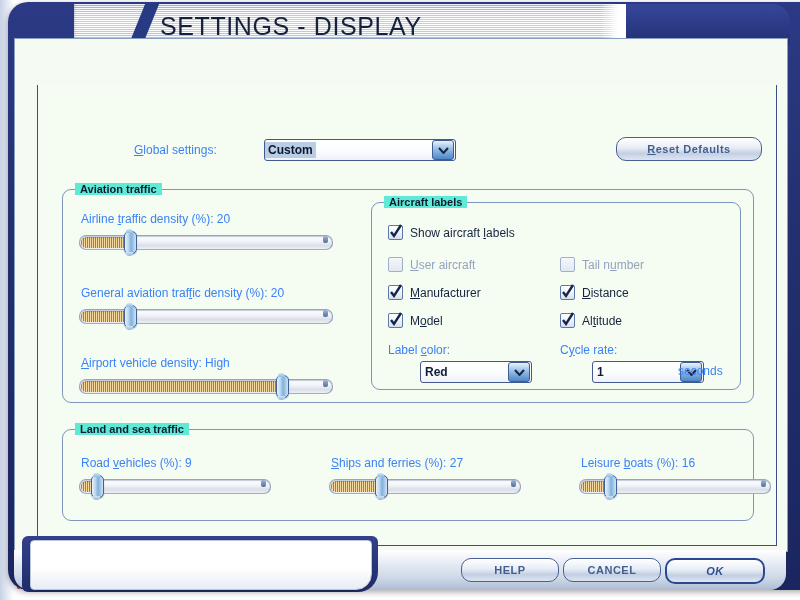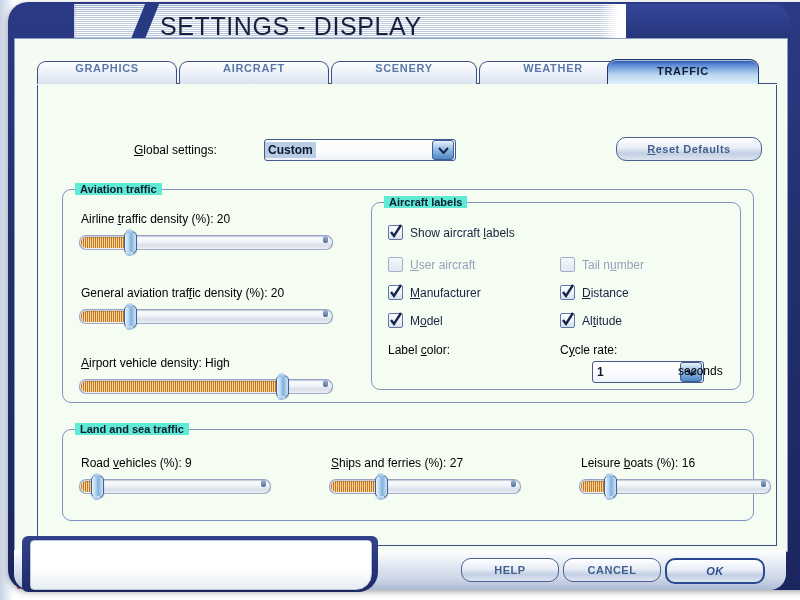--- a/index.html
+++ b/index.html
@@ -86,21 +86,21 @@
     position:absolute;left:0;top:22px;width:740px;height:1px;background:#3a4f86;
   }
 
   
   .panel{
     position:absolute;left:22px;top:46px;width:738px;height:460px;
     background:#f5fcf2;border:1px solid #3a4f86;border-top:none;
   }
 
   
-  .lbl{font:12px "Liberation Sans",sans-serif;color:#000000;white-space:nowrap;}
+  .lbl{font:12px "Liberation Sans",sans-serif;color:#3b82f6;white-space:nowrap;}
   .ul{text-decoration:underline;}
 
   .combo{
     position:absolute;height:20px;
     background:linear-gradient(180deg,#ffffff 0%,#fbfcfe 55%,#eef2f8 100%);
     border:1px solid #44598e;border-radius:3px;
     display:flex;align-items:center;cursor:pointer;margin-left:32px;
   }
   .combo .val{
     flex:1;padding-left:4px;font:bold 12px "Liberation Sans",sans-serif;
@@ -210,28 +210,20 @@
   <div class="frame">
 
     <div class="title-right"></div>
     <div class="titlebar">
       <div class="title-skew"></div>
       <div class="title-text">SETTINGS - DISPLAY</div>
     </div>
 
     <div class="frame-inner">
 
-      <div class="tabstrip">
-        <div class="tab-underline"></div>
-        <div class="tab" style="left:0px;width:138px;"><span>GRAPHICS</span></div>
-        <div class="tab" style="left:142px;width:148px;"><span>AIRCRAFT</span></div>
-        <div class="tab" style="left:294px;width:144px;"><span>SCENERY</span></div>
-        <div class="tab" style="left:442px;width:146px;"><span>WEATHER</span></div>
-        <div class="tab active" style="left:570px;width:150px;"><span>TRAFFIC</span></div>
-      </div>
 
       <div class="panel">
 
         <div class="lbl" style="position:absolute;left:96px;top:58px;">
           <span class="ul">G</span><span>lobal settings:</span>
         </div>
         <div class="combo" style="left:194px;top:54px;width:190px;">
           <span class="val sel" style="padding:1px 3px;">Custom</span>
           <span style="flex:1"></span>
           <span class="arrow">
@@ -345,20 +337,28 @@
                   </svg>
               </span>
               <span class="ctext">
                 <span>Al</span><span class="ul">t</span><span>itude</span>
               </span>
             </div>
 
             <div class="lbl" style="position:absolute;left:16px;top:140px;">
               <span>Label </span><span class="ul">c</span><span>olor:</span>
             </div>
+            <div class="combo" style="left:16px;top:158px;width:110px;">
+              <span class="val">Red</span>
+              <span class="arrow">
+                <svg width="11" height="7" viewBox="0 0 11 7">
+                    <path d="M1 1 L5.5 6 L10 1" fill="none" stroke="#16264b" stroke-width="2"></path>
+                  </svg>
+              </span>
+            </div>
 
             <div class="lbl" style="position:absolute;left:188px;top:140px;">
               <span>C</span><span class="ul">y</span><span>cle rate:</span>
             </div>
             <div class="combo" style="left:188px;top:158px;width:110px;">
               <span class="val">1</span>
               <span class="arrow">
                 <svg width="11" height="7" viewBox="0 0 11 7">
                     <path d="M1 1 L5.5 6 L10 1" fill="none" stroke="#16264b" stroke-width="2"></path>
                   </svg>

